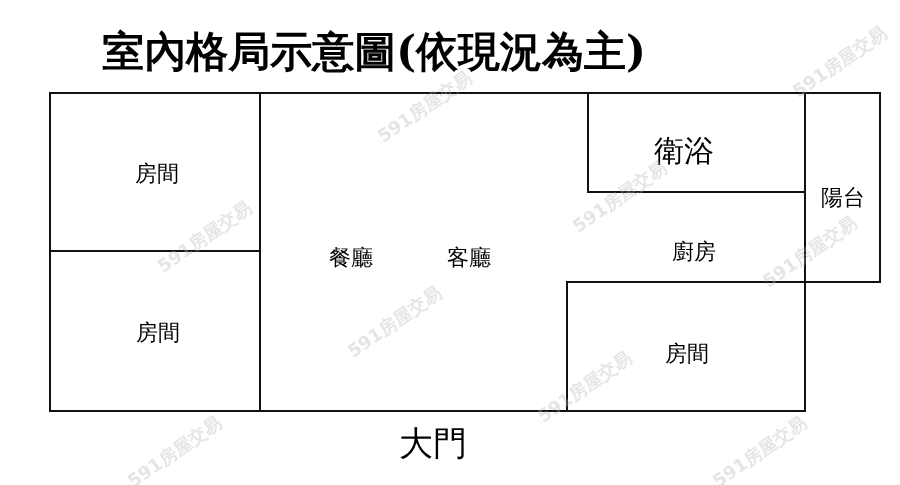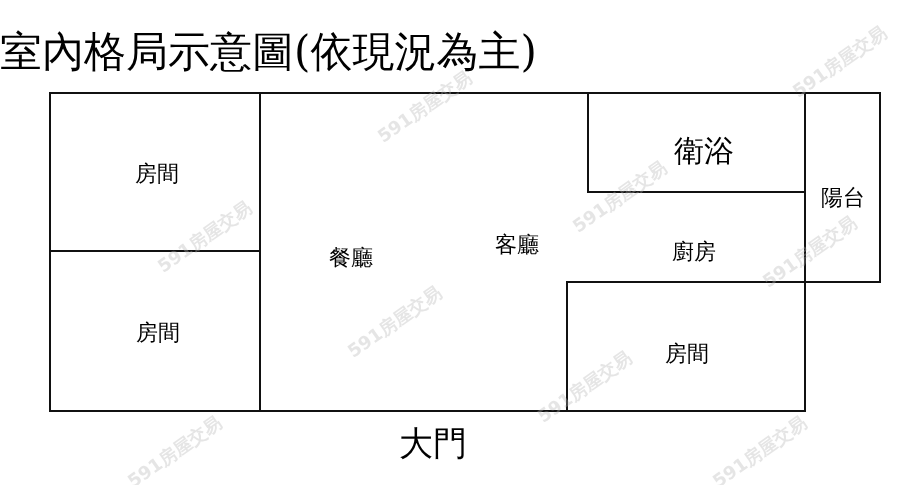--- a/index.html
+++ b/index.html
@@ -1,19 +1,19 @@
 <!DOCTYPE html>
 <html><head>
 <meta charset="utf-8">
 <style>
   html, body { margin:0; padding:0; background:#ffffff; }
   body { width:900px; height:485px; position:relative; overflow:hidden;
          font-family:"DejaVu Sans", "Liberation Sans", sans-serif; color:#000; }
-  .title { position:absolute; left:0; top:24px; width:748px; text-align:left;
-           font-size:42px; line-height:56px; font-family:"DejaVu Serif", serif; }
+  .title { position:absolute; left:0; top:24px; width:748px; text-align:center;
+           font-size:42px; line-height:56px; font-family:"DejaVu Serif", serif;font-weight:bold; }
   .box { position:absolute; border:2px solid #111; box-sizing:border-box; }
   .label { position:absolute; font-size:22px; white-space:nowrap; transform:translate(-50%,-50%); }
   .big { font-size:30px; }
   .door { position:absolute; left:433px; top:444px; transform:translate(-50%,-50%);
           font-size:34px; font-family:Liberation Mono, monospace; }
   .wm { position:absolute; color:rgba(180,180,180,0.35); font-size:18px; font-weight:bold;
         transform:rotate(-35deg); white-space:nowrap; }
 </style>
 </head>
 <body>
@@ -27,22 +27,22 @@
 
 <div class="box" style="left:587px;top:92px;width:219px;height:101px;"></div>
 
 <div class="box" style="left:804px;top:92px;width:77px;height:191px;"></div>
 
 <div class="box" style="left:566px;top:281px;width:240px;height:131px;"></div>
 
 <div class="label" style="left:157px;top:174px;">房間</div>
 <div class="label" style="left:158px;top:333px;">房間</div>
 <div class="label" style="left:351px;top:258px;">餐廳</div>
-<div class="label" style="left:469px;top:245px;margin-left:48px;">客廳</div>
-<div class="label big" style="left:704px;top:151px;">衛浴</div>
+<div class="label" style="left:469px;top:258px;">客廳</div>
+<div class="label big" style="left:684px;top:151px;">衛浴</div>
 <div class="label" style="left:694px;top:252px;">廚房</div>
 <div class="label" style="left:843px;top:198px;">陽台</div>
 <div class="label" style="left:687px;top:354px;">房間</div>
 
 <div class="door">大門</div>
 
 <div class="wm" style="left:370px;top:95px;">591房屋交易</div>
 <div class="wm" style="left:150px;top:225px;">591房屋交易</div>
 <div class="wm" style="left:340px;top:310px;">591房屋交易</div>
 <div class="wm" style="left:565px;top:185px;">591房屋交易</div>

